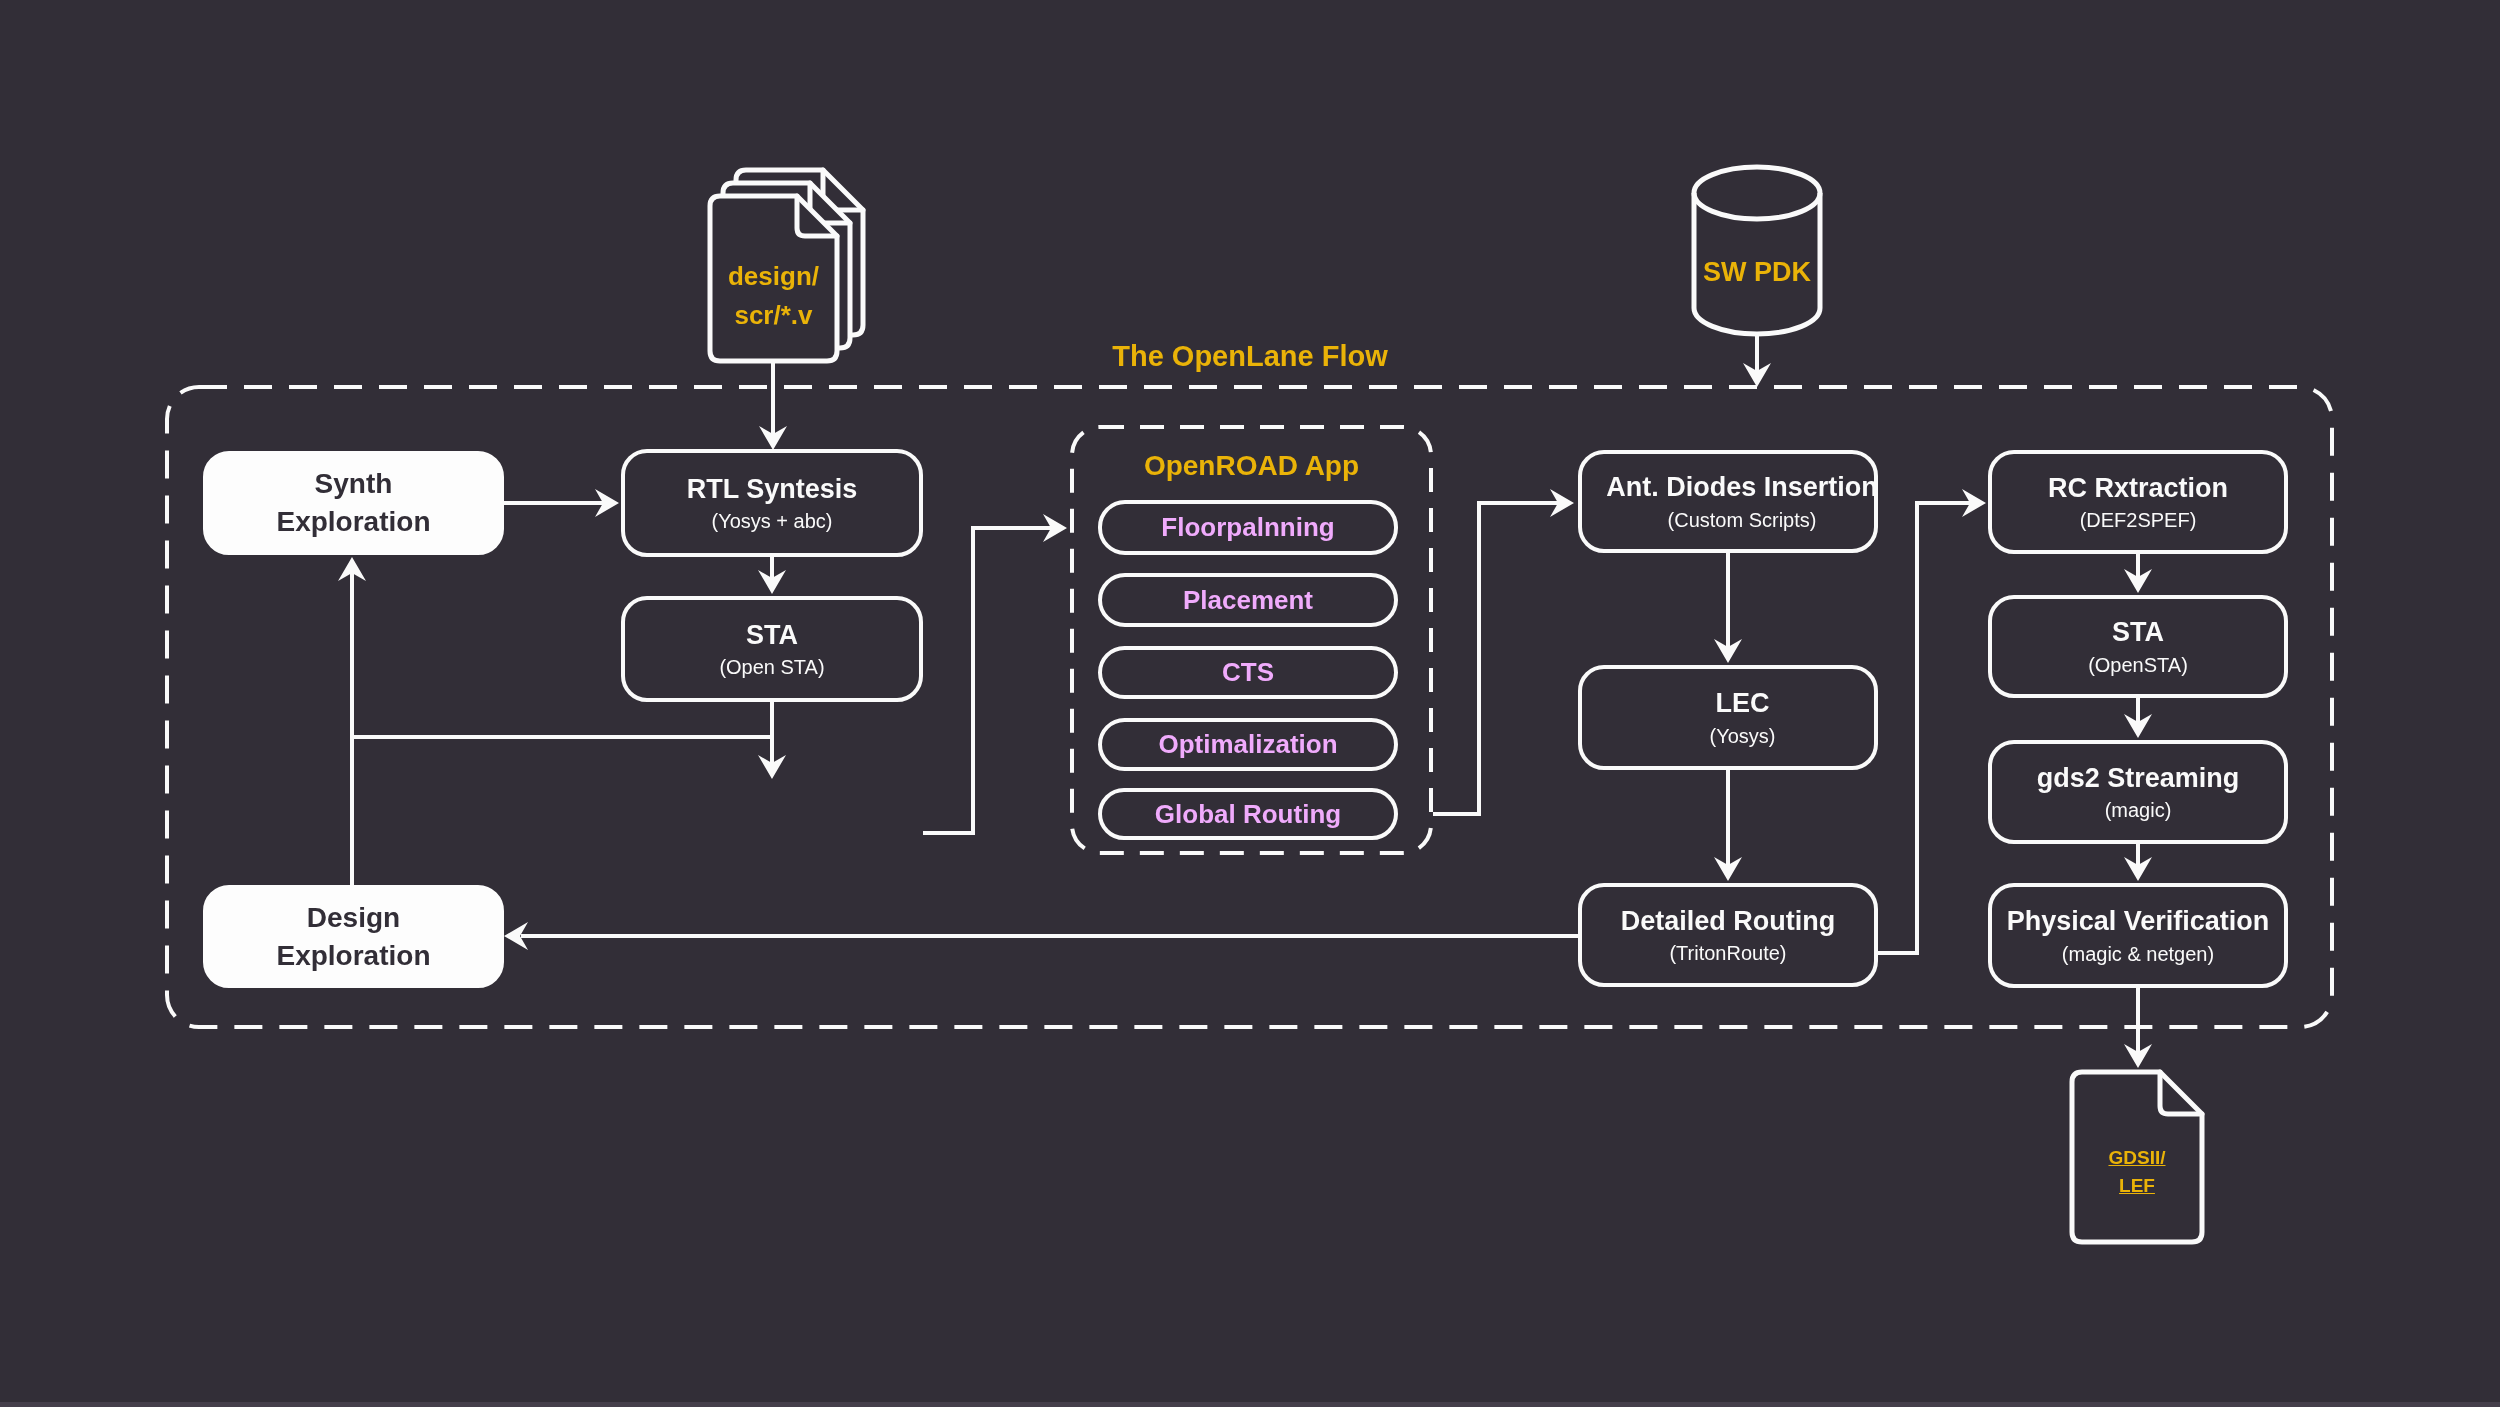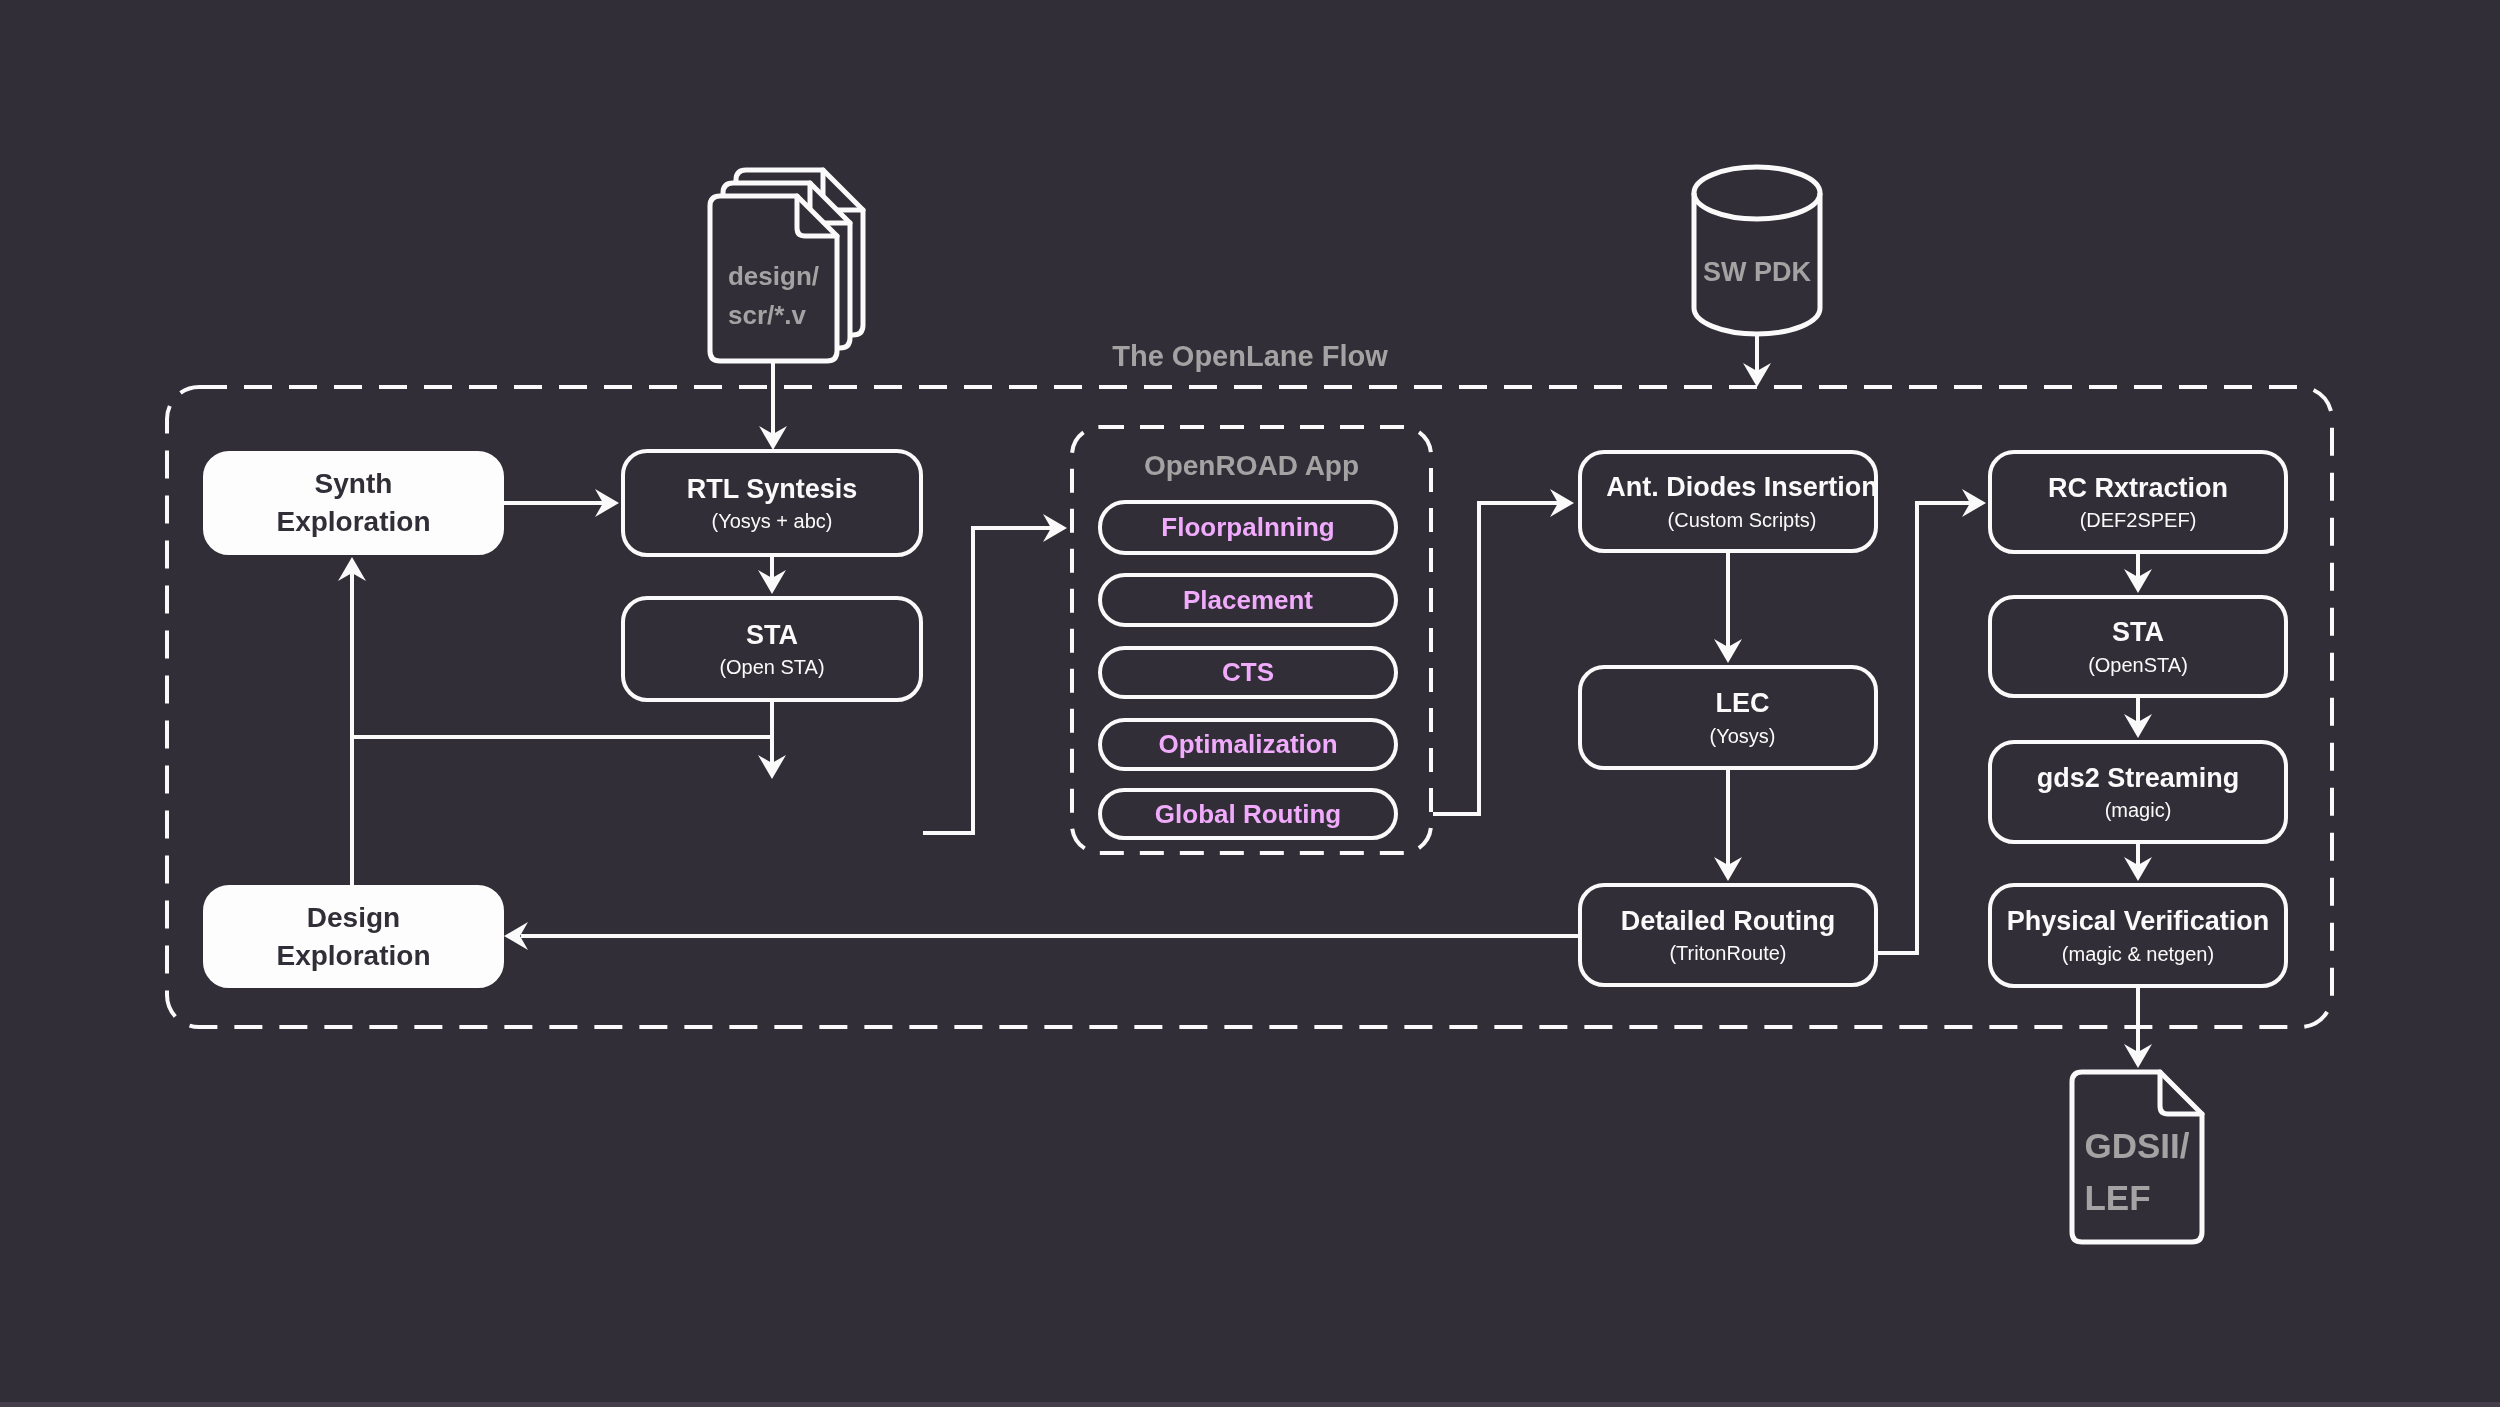--- a/index.html
+++ b/index.html
@@ -2,21 +2,21 @@
 <html><head>
 <meta charset="utf-8">
 <style>
   html,body{margin:0;padding:0;background:#322e37;}
   .stage{
     position:relative;width:2500px;height:1407px;background:#322e37;
     font-family:"Liberation Sans", sans-serif;overflow:hidden;
   }
   svg.layer{position:absolute;left:0;top:0;width:2500px;height:1407px;}
   .lbl{position:absolute;display:flex;align-items:center;justify-content:center;
-       text-align:left;color:#a3a3a3;}
+       text-align:center;color:#eab308;}
   .pre{white-space:pre-line;}
   .node{
     position:absolute;box-sizing:border-box;border:4px solid #fafafa;border-radius:26px;
     display:flex;flex-direction:column;align-items:center;justify-content:center;
     text-align:center;color:#fafafa;gap:3px;
   }
   .node .t{font-weight:bold;font-size:27px;line-height:1.25;white-space:nowrap;}
   .node .s{font-weight:normal;font-size:20px;line-height:1.2;white-space:nowrap;}
   .node.highlight{background:#fdfdfd;border-color:#fdfdfd;}
   .node.highlight .t{color:#322e37;white-space:pre-line;font-size:28px;line-height:1.35;}
@@ -131,21 +131,21 @@
     </g>
   </svg>
 
   <div class="lbl diagram-title" style="left:1050px;top:336px;width:400px;height:40px;">The OpenLane Flow</div>
 
   <div class="lbl icon-label pre" style="left:710px;top:243px;width:127px;height:105px;">design/
 scr/*.v</div>
 
   <div class="lbl icon-label" style="left:1690px;top:252px;width:134px;height:40px;font-size:27px;">SW PDK</div>
 
-  <div class="lbl icon-label pre" style="left:2072px;top:1124px;width:130px;height:96px;font-size:35px;">GDSII/
+  <div class="lbl icon-label pre" style="left:2072px;top:1124px;width:130px;height:96px;font-size:19px;text-decoration:underline;">GDSII/
 LEF</div>
 
   <div class="node highlight" style="left:203px;top:451px;width:301px;height:104px;">
     <span class="t">Synth
 Exploration</span>
   </div>
 
   <div class="node" style="left:621px;top:449px;width:302px;height:108px;">
     <span class="t">RTL Syntesis</span>
     <span class="s">(Yosys + abc)</span>

